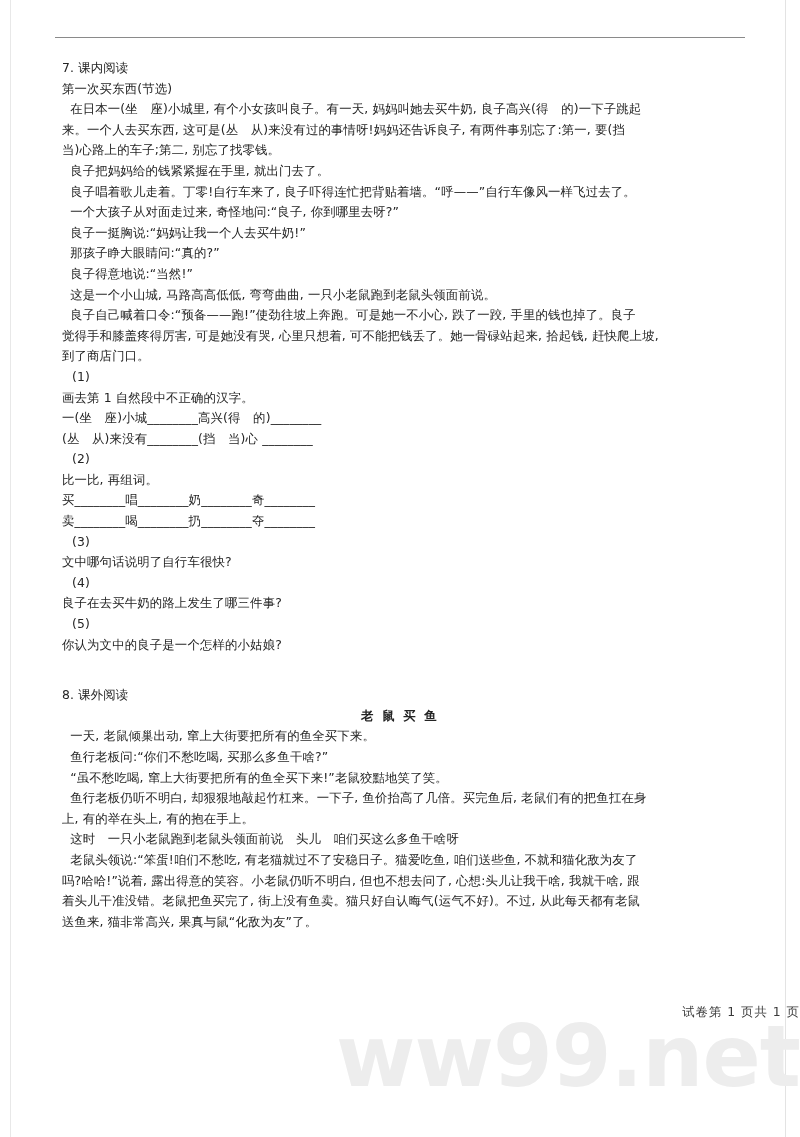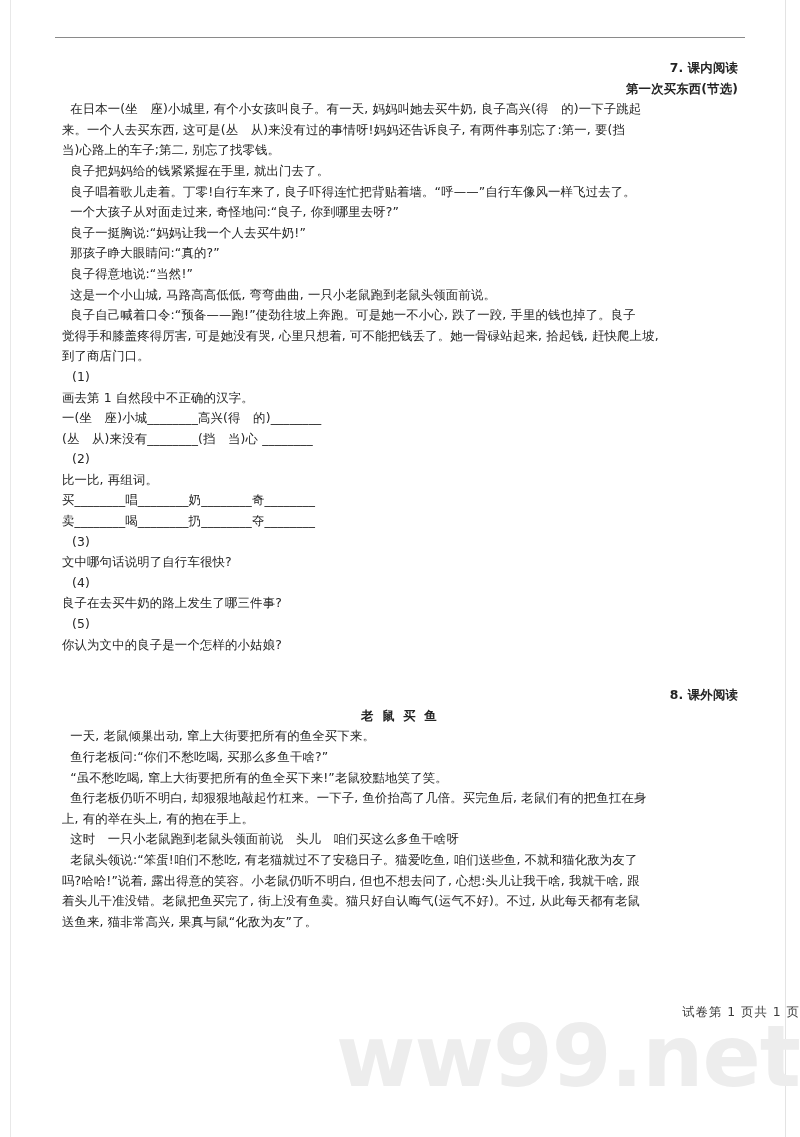--- a/index.html
+++ b/index.html
@@ -49,27 +49,25 @@
   }
   .ln {
     font-size: 12.4px;
     line-height: 20.6px;
     letter-spacing: 0.15px;
     white-space: pre-wrap;
     color: #242424;
     margin: 0;
   }
   .ln.section-head {
-    font-weight: 700;
+    font-weight: 400;
     margin-top: 0;
-    text-align: right;
   }
   .ln.title {
-    font-weight: 700;
-    text-align: right;
+    font-weight: 400;
   }
   .ln.sub-title {
     font-weight: 700;
     letter-spacing: 2.2px;
     text-align: center;
   }
   .ln.qnum {
     text-indent: 10px;
   }
   .gap-section { height: 30px; }

